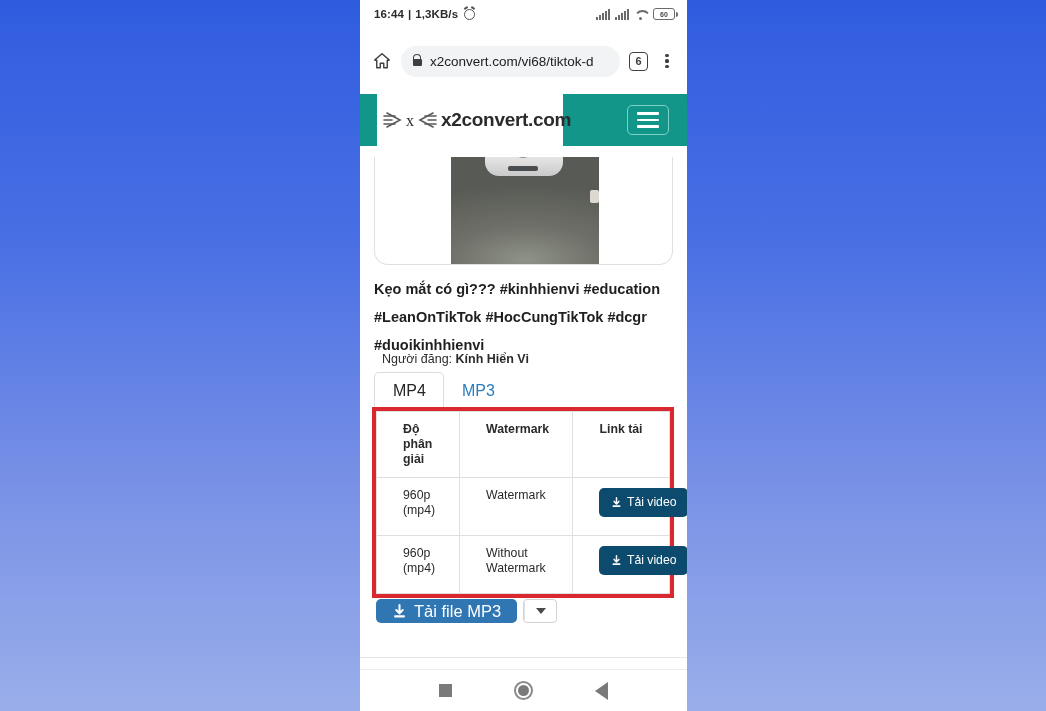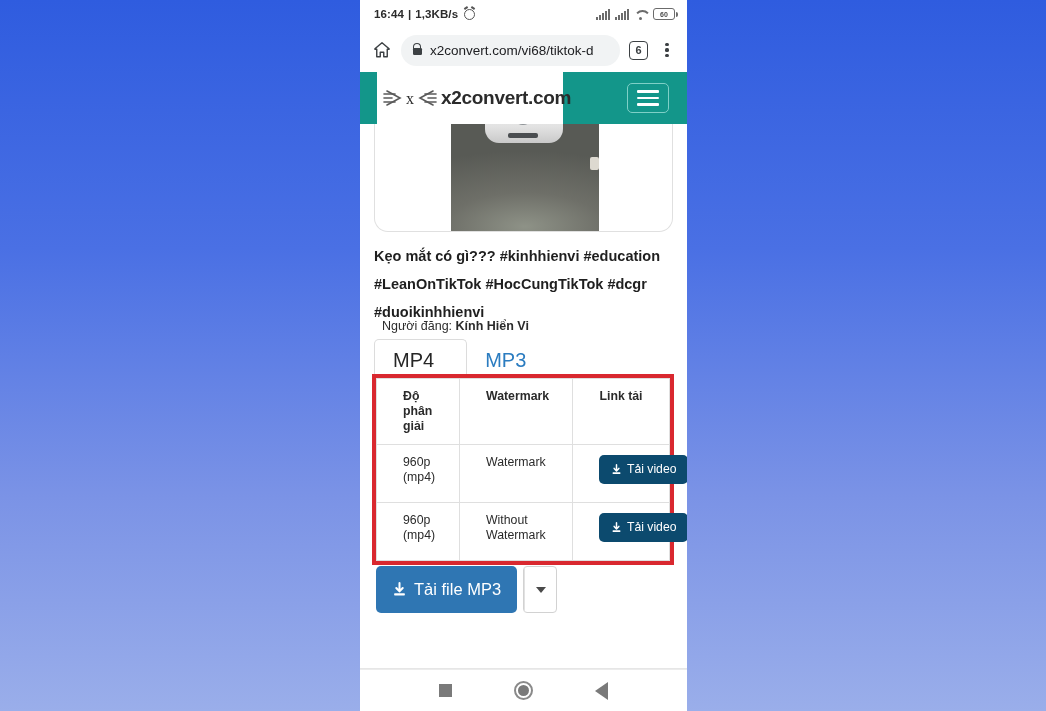--- a/index.html
+++ b/index.html
@@ -15,20 +15,21 @@
 
   
   #phone {
     position: absolute;
     left: 360px; top: 0;
     width: 327px; height: 711px;
     background: #ffffff;
     overflow: hidden;
     display: flex;
     flex-direction: column;
+    gap: 11px;
   }
 
   
   .status-bar {
     height: 28px;
     background: #ffffff;
     display: flex;
     align-items: center;
     justify-content: space-between;
     padding: 0 12px 0 14px;
@@ -281,22 +282,22 @@
   .uploader b { font-weight: bold; }
 
   
   .tabs {
     position: absolute;
     left: 14px; top: 215px;
     display: flex;
     align-items: flex-end;
   }
   .tab {
-    padding: 9px 32px 8px 18px;
-    font-size: 20px;
+    padding: 9px 17px 8px 18px;
+    font-size: 16px;
     border-radius: 5px 5px 0 0;
   }
   .tab.active {
     color: #262626;
     background: #ffffff;
     border: 1px solid #dcdcdc;
     border-bottom: none;
   }
   .tab.inactive {
     color: #2b7cc0;
@@ -347,21 +348,21 @@
     display: inline-block;
     flex: none;
   }
 
   
   .mp3-row {
     position: absolute;
     left: 16px; top: 442px;
     display: flex;
     align-items: stretch;
-    height: 47px;
+    height: 24px;
   }
   .btn-blue {
     background: #2f76b3;
     color: #ffffff;
     font-size: 16.5px;
     display: flex;
     align-items: center;
     gap: 7px;
     padding: 0 16px;
     border-radius: 5px;

